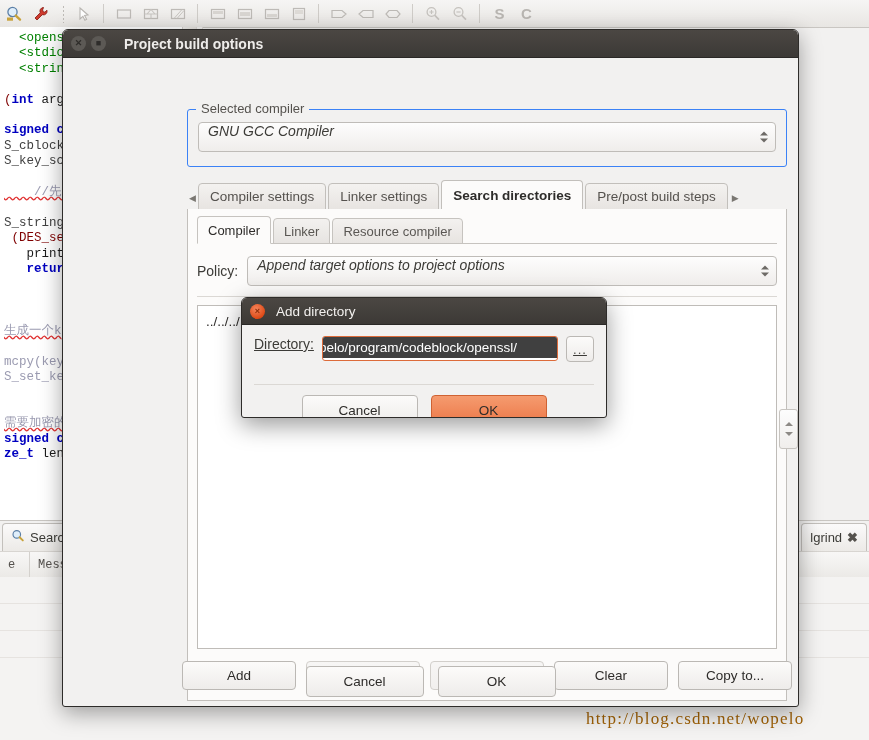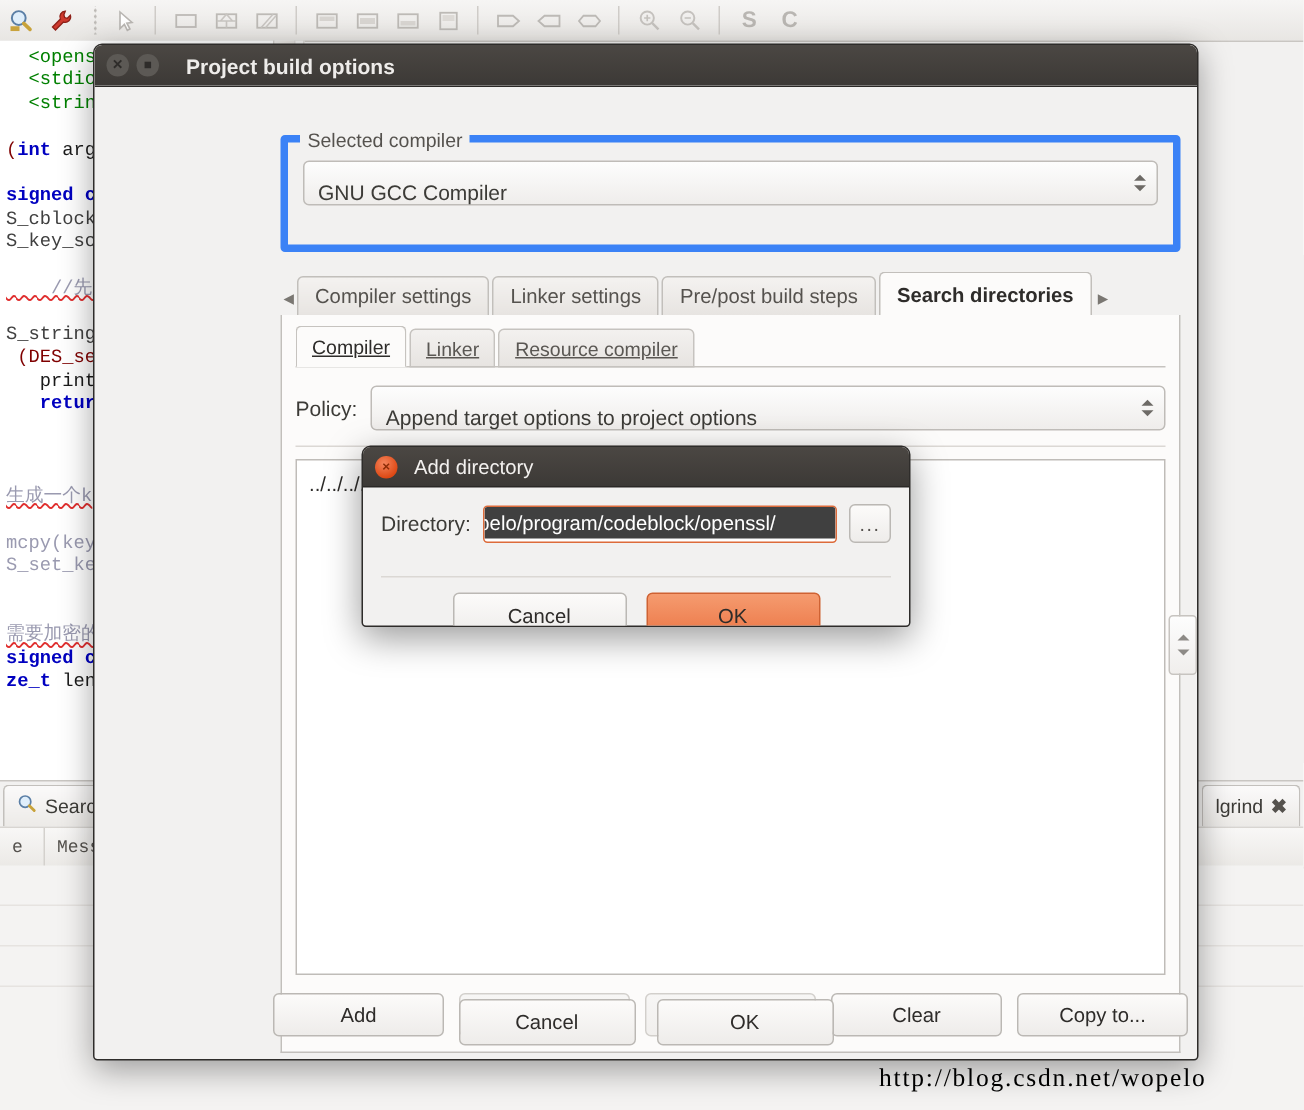--- a/index.html
+++ b/index.html
@@ -58,21 +58,21 @@
      background:linear-gradient(#f8f7f6,#ebe9e6);border-top:1px solid #d8d5d1;
      border-bottom:1px solid #cecbc7;display:flex;align-items:center;
      font-family:"Liberation Mono", monospace;font-size:12px;color:#55524e;}
   .loghdr .cell{height:26px;display:flex;align-items:center;padding-left:8px;
      border-right:1px solid #d4d1cd;box-sizing:border-box;}
   .logbody{position:absolute;left:0;top:56px;width:869px;height:164px;background:#f4f3f2;}
   .logrow{height:26px;border-bottom:1px solid #e6e3e0;}
 
   .watermark{position:absolute;left:586px;top:709px;
      font-family:"Liberation Serif", serif;font-size:17px;letter-spacing:1.2px;
-     color:#000000;white-space:nowrap;}
+     color:#a16207;white-space:nowrap;}
 
   
   .pbo{position:absolute;left:62px;top:29px;width:735px;height:676px;
      background:#f2f1f0;border:1px solid #2e2c2a;border-radius:6px 6px 3px 3px;
      box-shadow:0 6px 22px rgba(0,0,0,.36);overflow:hidden;}
   .pbo-title{height:27px;background:linear-gradient(#4b4743,#3c3936);
      border-radius:5px 5px 0 0;display:flex;align-items:center;padding:0 8px;
      border-bottom:1px solid #2a2826;}
   .wbtn{width:15px;height:15px;border-radius:50%;margin-right:5px;
      display:flex;align-items:center;justify-content:center;
@@ -87,28 +87,28 @@
      background:#fff;border:1px solid #bfbcb8;}
   .tree{position:relative;padding:8px 0 0 0;}
   .titem{position:relative;height:23px;display:flex;align-items:center;
      padding-left:22px;font-size:14px;color:#3c3b37;}
   .titem.sel span{background:#dddad7;padding:1px 3px;border-radius:2px;}
   .tline-v{position:absolute;left:10px;top:12px;width:1px;height:48px;background:#6e6b67;}
   .tline-h{position:absolute;left:10px;width:10px;height:1px;background:#6e6b67;}
 
   .rightpane{position:absolute;left:124px;top:28px;width:600px;}
 
-  .grp{position:relative;border:5px solid #3b82f6;border-radius:3px;
-     padding:12px 10px 26px;margin:4px 0 0;}
+  .grp{position:relative;border:1px solid #3b82f6;border-radius:3px;
+     padding:12px 10px 14px;margin:23px 0 0;}
   .grp>.lbl{position:absolute;top:-9px;left:8px;background:#f2f1f0;padding:0 5px;
      font-size:13px;color:#55524e;}
 
   .combo{position:relative;height:28px;background:linear-gradient(#fdfdfd,#efedeb);
-     border:1px solid #bfbcb8;border-radius:4px;display:flex;align-items:flex-end;
-     padding:0 26px 0 9px;font-size:14px;color:#3c3b37;}
+     border:1px solid #bfbcb8;border-radius:4px;display:flex;align-items:flex-start;
+     padding:0 26px 0 9px;font-size:14px;color:#3c3b37;font-style:italic;}
   .spin{position:absolute;right:7px;top:50%;transform:translateY(-50%);
      display:flex;flex-direction:column;gap:3px;align-items:center;}
   .spin i{display:block;width:0;height:0;border-left:4px solid transparent;
      border-right:4px solid transparent;}
   .spin i.up{border-bottom:4px solid #6d6a66;}
   .spin i.dn{border-top:4px solid #6d6a66;}
 
   .tabstrip{position:relative;height:29px;margin-top:14px;display:flex;align-items:flex-end;}
   .arrowbox{width:11px;height:24px;display:flex;align-items:center;justify-content:center;
      color:#7a7772;font-size:9px;}
@@ -118,21 +118,21 @@
      color:#55524e;margin-top:41px;}
   .tab.active{background:#fcfbfa;color:#2e2c2a;font-weight:bold;height:28px;
      border-bottom:1px solid #fcfbfa;}
 
   .panel{position:relative;background:#fcfbfa;border:1px solid #c2bfbb;border-top:none;
      margin-top:-1px;padding:8px 9px 10px;}
 
   .subtabs{display:flex;align-items:flex-end;height:27px;}
   .stab{height:24px;padding:0 10px;display:flex;align-items:center;font-size:13px;
      background:linear-gradient(#f3f1ef,#e7e4e1);border:1px solid #c6c3bf;
-     border-radius:4px 4px 0 0;margin-right:2px;color:#5a5753;text-decoration:underline;}
+     border-radius:4px 4px 0 0;margin-right:2px;color:#5a5753;}
   .stab.active{background:#fcfbfa;color:#2e2c2a;height:26px;border-bottom:1px solid #fcfbfa;}
   .subline{height:1px;background:#c6c3bf;margin-top:-1px;}
 
   .policyrow{display:flex;align-items:center;gap:9px;margin:12px 0 10px;}
   .policyrow .plabel{font-size:14px;color:#3c3b37;}
   .policyrow .combo{flex:1;}
 
   .hr{height:1px;background:#dbd8d4;margin:0 0 8px;}
 
   .listwrap{position:relative;}
@@ -161,21 +161,21 @@
   .addd{position:absolute;left:241px;top:297px;width:364px;height:119px;
      background:#f2f1f0;border:1px solid #2e2c2a;border-radius:6px 6px 3px 3px;
      box-shadow:0 7px 24px rgba(0,0,0,.40);overflow:hidden;}
   .addd-title{height:26px;background:linear-gradient(#4b4743,#3c3936);
      display:flex;align-items:center;padding:0 8px;border-bottom:1px solid #2a2826;}
   .addd-title .cb{width:15px;height:15px;border-radius:50%;
      background:radial-gradient(circle at 40% 33%,#f5855c,#dd4814 72%);
      display:flex;align-items:center;justify-content:center;
      font-size:9px;color:#8c2c07;font-weight:bold;line-height:1;}
   .addd-title .t{margin-left:11px;color:#f2f0ee;font-size:13.5px;font-weight:normal;}
-  .addd-row{display:flex;align-items:center;gap:8px;padding:11px 12px 11px;}
+  .addd-row{display:flex;align-items:flex-start;gap:8px;padding:11px 12px 11px;text-decoration:underline;}
   .addd-row .dl{font-size:14px;color:#3c3b37;}
   .field{position:relative;flex:1;height:23px;border:1px solid #dd6b3a;border-radius:3px;
      background:#ffffff;overflow:hidden;}
   .field .sel{position:absolute;left:0;top:0;height:21px;width:100%;
      background:#404040;color:#ffffff;font-size:13.5px;line-height:21px;
      white-space:nowrap;text-indent:-4px;}
   .dots{width:26px;height:24px;background:linear-gradient(#fcfbfa,#eeecea);
      border:1px solid #bbb8b4;border-radius:4px;display:flex;align-items:center;
      justify-content:center;font-size:13px;color:#55524e;letter-spacing:1px;}
   .addd-hr{height:1px;background:#dbd8d4;margin:11px 12px 0;}
@@ -375,22 +375,22 @@
             <i class="up"></i>
               <i class="dn"></i>
           </span>
         </div>
       </div>
 
       <div class="tabstrip">
         <div class="arrowbox">◀</div>
         <div class="tab">Compiler settings</div>
         <div class="tab">Linker settings</div>
+        <div class="tab active">Search directories</div>
         <div class="tab">Pre/post build steps</div>
-        <div class="tab active">Search directories</div>
         <div class="arrowbox">▶</div>
       </div>
 
       <div class="panel">
 
         <div class="subtabs">
           <div class="stab active">Compiler</div>
           <div class="stab">Linker</div>
           <div class="stab">Resource compiler</div>
         </div>

